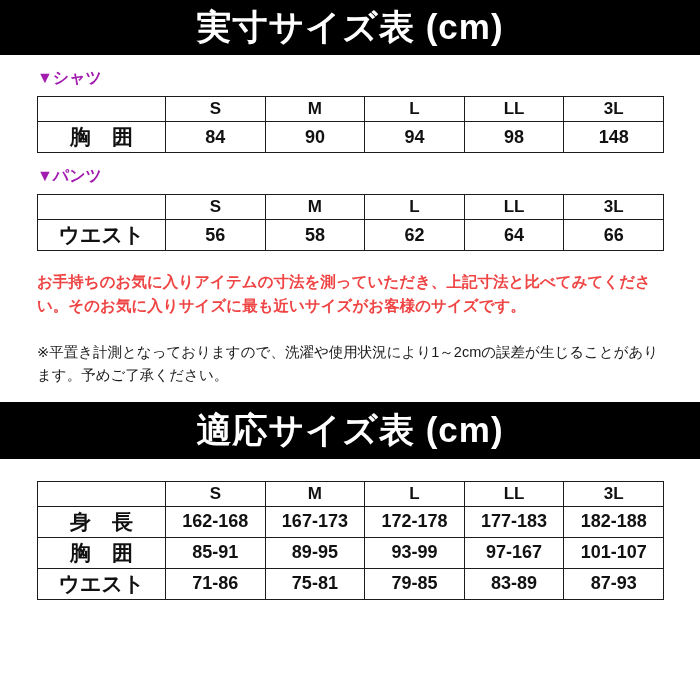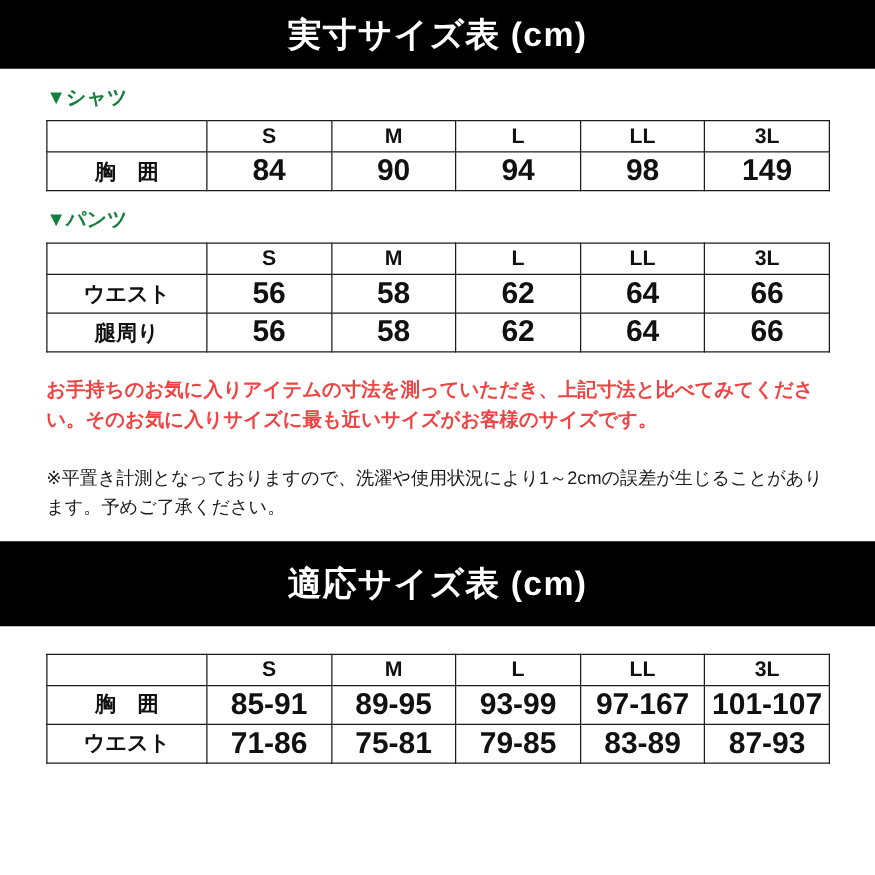--- a/index.html
+++ b/index.html
@@ -8,60 +8,60 @@
     background:#ffffff;
     color:#111111;
     font-family:"Liberation Sans","DejaVu Sans",sans-serif;
     overflow:hidden;
   }
   .title-bar{
     width:700px;height:55px;
     background:#000000;
     color:#ffffff;
     display:flex;align-items:center;justify-content:center;
-    font-size:27px;font-weight:bold;
+    font-size:35px;font-weight:bold;
     letter-spacing:1px;
   }
   .content{padding:0 37px;}
   .section-label{
     font-size:16px;font-weight:bold;
     margin-top:13px;margin-bottom:7px;
-    color:#15803d;
+    color:#a21caf;
   }
   table.size-table{
     width:626px;
     border-collapse:collapse;
     table-layout:fixed;
   }
   table.size-table th, table.size-table td{
     border:1.5px solid #1c1c1c;
     text-align:center;
     vertical-align:middle;
     padding:0;
     font-weight:bold;
     color:#111111;
   }
   table.size-table th{height:24px;font-size:17px;}
-  table.size-table td{height:30px;font-size:24px;}
-  table.size-table td.row-label{font-size:17px;}
+  table.size-table td{height:30px;font-size:18px;}
+  table.size-table td.row-label{font-size:21px;}
   col.c-label{width:128px;}
   col.c-size{width:99.6px;}
   .note-strong{
     margin-top:19px;
     font-size:15.5px;font-weight:bold;
     line-height:1.53;
     color:#ef4444;
   }
   .note-regular{
     margin-top:24px;
     font-size:14.5px;font-weight:normal;
     line-height:1.58;
     color:#1a1a1a;
   }
-  .bar-2{margin-top:11px;height:68px;text-align:center;}
+  .bar-2{margin-top:11px;height:57px;text-align:center;}
   .table-3{margin-top:22px;}
   .table-3 td{height:31px;}
 </style>
 </head>
 <body>
 
 <div class="title-bar">
   <span>実寸サイズ表 (cm)</span>
 </div>
 
@@ -86,21 +86,21 @@
       <th>L</th>
       <th>LL</th>
       <th>3L</th>
     </tr>
     <tr>
       <td class="row-label">胸　囲</td>
       <td>84</td>
       <td>90</td>
       <td>94</td>
       <td>98</td>
-      <td>149</td>
+      <td>148</td>
     </tr>
   </tbody>
     </table>
 
   <div class="section-label" style="">▼パンツ</div>
 
   <table class="size-table">
     <colgroup>
         <col class="c-label">
         <col class="c-size">
@@ -113,28 +113,20 @@
         <tr>
       <th></th>
       <th>S</th>
       <th>M</th>
       <th>L</th>
       <th>LL</th>
       <th>3L</th>
     </tr>
     <tr>
       <td class="row-label">ウエスト</td>
-      <td>56</td>
-      <td>58</td>
-      <td>62</td>
-      <td>64</td>
-      <td>66</td>
-    </tr>
-    <tr>
-      <td class="row-label">腿周り</td>
       <td>56</td>
       <td>58</td>
       <td>62</td>
       <td>64</td>
       <td>66</td>
     </tr>
   </tbody>
     </table>
 
   <p class="note-strong">お手持ちのお気に入りアイテムの寸法を測っていただき、上記寸法と比べてみてください。そのお気に入りサイズに最も近いサイズがお客様のサイズです。</p>
@@ -161,20 +153,28 @@
     <tbody>
         <tr>
       <th></th>
       <th>S</th>
       <th>M</th>
       <th>L</th>
       <th>LL</th>
       <th>3L</th>
     </tr>
     <tr>
+      <td class="row-label">身　長</td>
+      <td>162-168</td>
+      <td>167-173</td>
+      <td>172-178</td>
+      <td>177-183</td>
+      <td>182-188</td>
+    </tr>
+    <tr>
       <td class="row-label">胸　囲</td>
       <td>85-91</td>
       <td>89-95</td>
       <td>93-99</td>
       <td>97-167</td>
       <td>101-107</td>
     </tr>
     <tr>
       <td class="row-label">ウエスト</td>
       <td>71-86</td>

